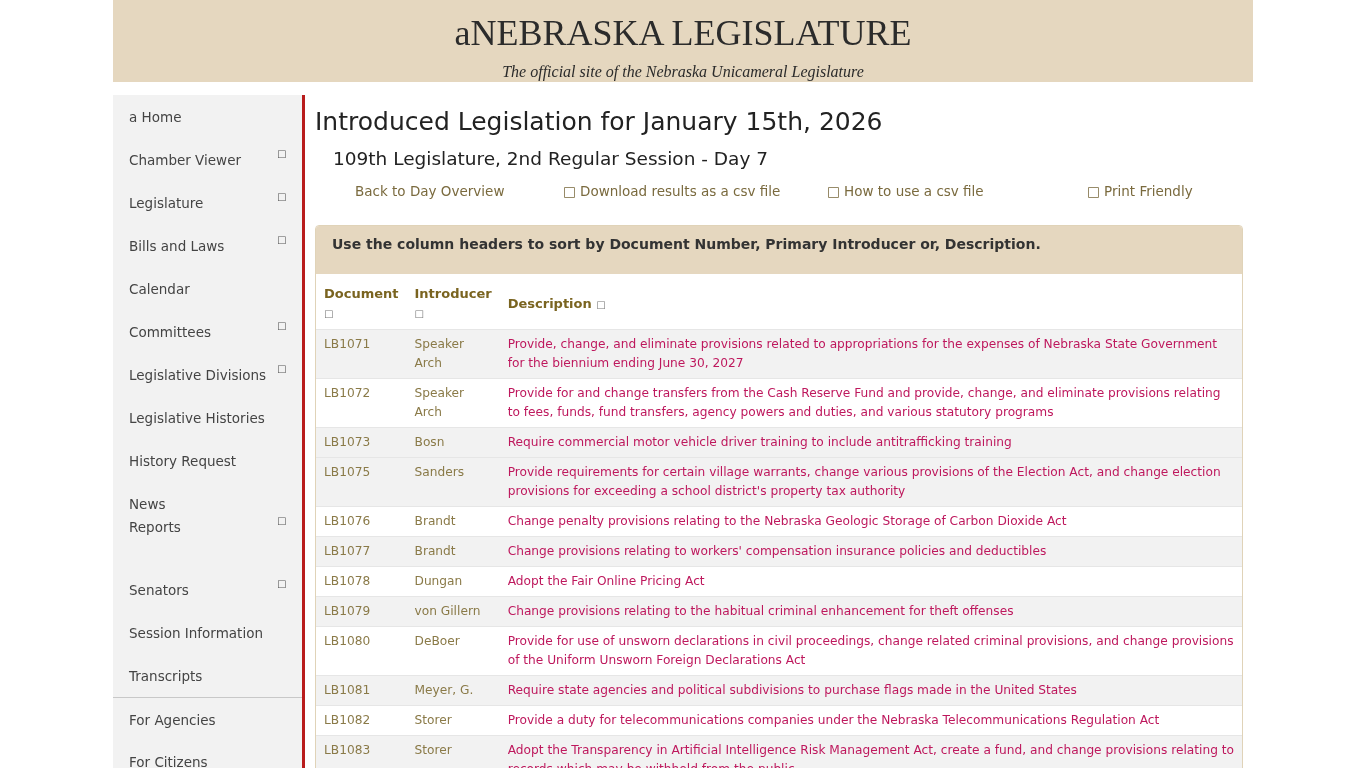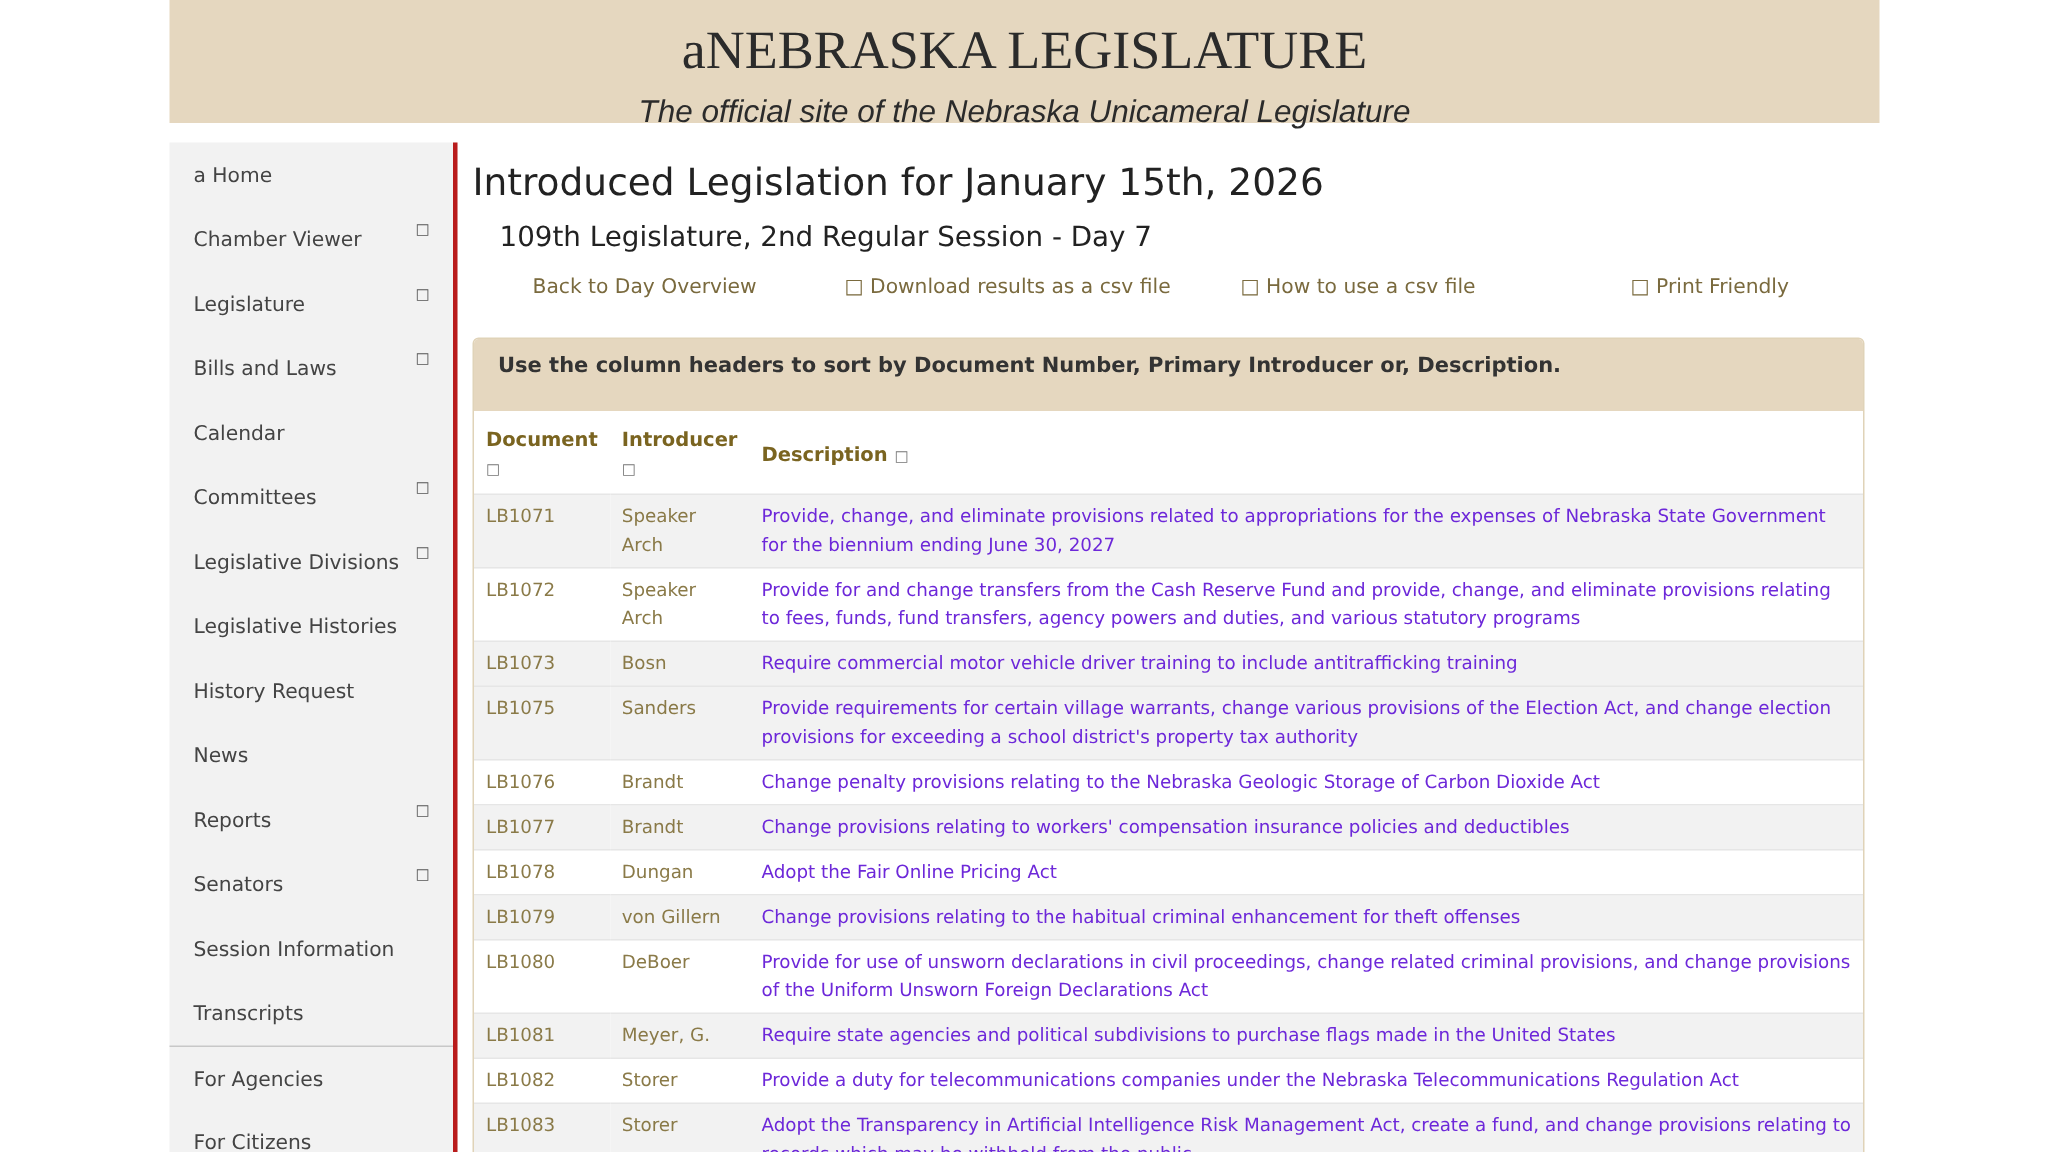--- a/index.html
+++ b/index.html
@@ -1,38 +1,38 @@
 <!DOCTYPE html>
 <html><head>
 <meta charset="utf-8">
 <style>
   html, body { margin:0; padding:0; background:#ffffff; }
   body { width:1366px; height:768px; overflow:hidden; font-family:"DejaVu Sans", sans-serif; color:#222; }
   .page { position:absolute; left:113px; top:0; width:1140px; height:768px; }
   .banner { position:absolute; left:0; top:0; width:1140px; height:82px; background:#e5d7bf; text-align:center; }
   .banner .site-title { position:absolute; left:0; right:0; top:12px; font-family:"Liberation Serif", serif; font-size:36px; color:#2b2b2b; letter-spacing:0px; }
-  .banner .tagline { position:absolute; left:0; right:0; top:63px; font-family:Liberation Sans, sans-serif; font-style:italic; font-size:21px; color:#2b2b2b; }
+  .banner .tagline { position:absolute; left:0; right:0; top:63px; font-family:Liberation Serif, serif; font-style:italic; font-size:16px; color:#2b2b2b; }
   .sidebar { position:absolute; left:0; top:95px; width:189px; height:673px; background:#f2f2f2; border-right:3px solid #b91c1c; }
   .nav-item { position:absolute; left:16px; width:170px; font-size:13.5px; color:#444; }
   .nav-item .chev { position:absolute; left:148px; top:-4px; font-size:10px; color:#555; }
   .nav-divider { position:absolute; left:0; width:189px; height:1px; background:#c8c8c8; }
   .main { position:absolute; left:202px; top:95px; width:928px; }
   .h1 { position:absolute; left:0; top:12px; font-size:25px; color:#222; white-space:nowrap; }
   .h2 { position:absolute; left:0; top:53px; font-size:18.5px; color:#222; white-space:nowrap;margin-left:18px; }
   .links { position:absolute; top:88px; left:0; width:928px; font-size:13.5px; }
   .links a { position:absolute; color:#7a6a3e; text-decoration:none; white-space:nowrap; }
   .panel { position:absolute; left:0; top:130px; width:926px; border:1px solid #e0d3b8; border-radius:4px; overflow:hidden; background:#fff; }
   .panel-head { height:48px; background:#e5d7bf; color:#333; font-weight:bold; font-size:14px; line-height:36px; padding-left:16px; }
   table { border-collapse:collapse; width:100%; font-size:12.2px; }
   th { text-align:left; vertical-align:middle; color:#7a6420; font-weight:bold; font-size:13px; padding:10px 8px 6px 8px; line-height:19px; }
   td { vertical-align:top; padding:5px 8px 5px 8px; line-height:19px; border-top:1px solid #e6e6e6; }
   tr.odd td { background:#f2f2f2; }
   tr.even td { background:#ffffff; }
   td.doc, td.intro { color:#8a7a48; }
-  td.desc { color:#6d28d9; }
+  td.desc { color:#be185d; }
   .sort-icon { font-size:10px; color:#777; font-weight:normal; }
 </style>
 </head>
 <body>
 
 <div class="page">
   <div class="banner">
     <div class="site-title">aNEBRASKA LEGISLATURE</div>
     <div class="tagline">The official site of the Nebraska Unicameral Legislature</div>
   </div>
@@ -41,21 +41,21 @@
     <div class="nav-item" style="top:14px"><span>a Home</span></div>
     <div class="nav-item" style="top:57px"><span>Chamber Viewer</span><span class="chev">□</span></div>
     <div class="nav-item" style="top:100px"><span>Legislature</span><span class="chev">□</span></div>
     <div class="nav-item" style="top:143px"><span>Bills and Laws</span><span class="chev">□</span></div>
     <div class="nav-item" style="top:186px"><span>Calendar</span></div>
     <div class="nav-item" style="top:229px"><span>Committees</span><span class="chev">□</span></div>
     <div class="nav-item" style="top:272px"><span>Legislative Divisions</span><span class="chev">□</span></div>
     <div class="nav-item" style="top:315px"><span>Legislative Histories</span></div>
     <div class="nav-item" style="top:358px"><span>History Request</span></div>
     <div class="nav-item" style="top:401px"><span>News</span></div>
-    <div class="nav-item" style="top:444px"><span>Reports</span><span class="chev">□</span></div>
+    <div class="nav-item" style="top:424px"><span>Reports</span><span class="chev">□</span></div>
     <div class="nav-item" style="top:487px"><span>Senators</span><span class="chev">□</span></div>
     <div class="nav-item" style="top:530px"><span>Session Information</span></div>
     <div class="nav-item" style="top:573px"><span>Transcripts</span></div>
     <div class="nav-divider" style="top:602px"></div>
     <div class="nav-item" style="top:617px"><span>For Agencies</span></div>
     <div class="nav-item" style="top:659px"><span>For Citizens</span></div>
   </div>
 
   <div class="main">
     <div class="h1">Introduced Legislation for January 15th, 2026</div>

